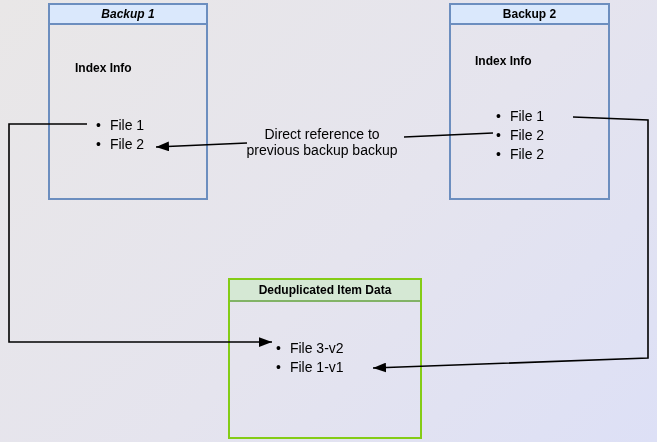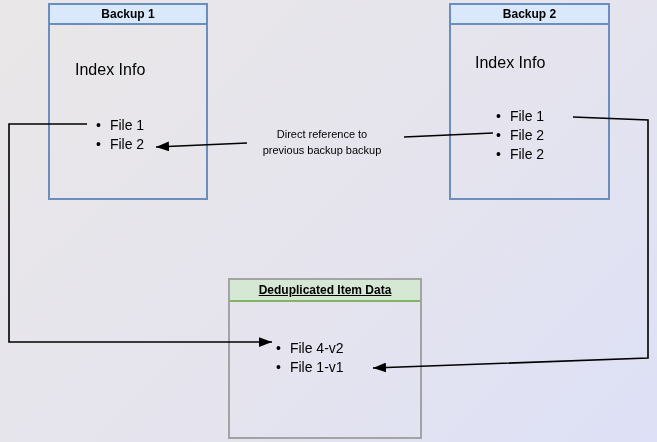--- a/index.html
+++ b/index.html
@@ -3,40 +3,40 @@
 <meta charset="utf-8">
 <style>
   html,body{margin:0;padding:0;}
   body{
     width:657px;height:442px;position:relative;overflow:hidden;
     background:linear-gradient(135deg,#e9e7e7 0%,#e5e4ee 55%,#dde0f6 100%);
     font-family:"Liberation Sans",sans-serif;color:#000;
   }
   .box{position:absolute;background:transparent;z-index:1;}
   .box.blue{border:2px solid #6c8ebf;}
-  .box.green{border:2px solid #a3a3a3;text-decoration:underline;}
+  .box.green{border:2px solid #84cc16;}
   .box-header{display:flex;align-items:center;justify-content:center;
     font-size:12px;font-weight:bold;}
   .blue .box-header{background:#dae8fc;border-bottom:2px solid #6c8ebf;height:18px;}
   .green .box-header{background:#d5e8d4;border-bottom:2px solid #82b366;height:20px;}
   .label{position:absolute;z-index:2;}
-  .heading{font-size:16px;}
+  .heading{font-size:12px;font-weight:bold;}
   .file-list{position:absolute;z-index:2;font-size:14px;}
   .file-row{height:19.4px;display:flex;align-items:center;white-space:nowrap;}
   .file-row::before{content:"\2022";margin-right:9px;}
   .annotation{
     position:absolute;left:237px;top:126px;width:170px;z-index:2;
-    font-size:11px;line-height:16px;text-align:center;
+    font-size:14px;line-height:16px;text-align:center;
   }
   svg.edges{position:absolute;left:0;top:0;z-index:5;pointer-events:none;}
 </style>
 </head>
 <body>
 
-<div class="box blue" style="left:48px;top:3px;width:156px;height:193px;">
+<div class="box blue" style="left:48px;top:3px;width:156px;height:193px;font-style:italic;">
   <div class="box-header">Backup 1</div>
 </div>
 <div class="label heading" style="left:75px;top:61px;">Index Info</div>
 <div class="file-list" style="left:96px;top:115px;">
   <div class="file-row">File 1</div>
   <div class="file-row">File 2</div>
 </div>
 
 <div class="box blue" style="left:449px;top:3px;width:157px;height:193px;">
   <div class="box-header">Backup 2</div>
@@ -45,21 +45,21 @@
 <div class="file-list" style="left:496px;top:106px;">
   <div class="file-row">File 1</div>
   <div class="file-row">File 2</div>
   <div class="file-row">File 2</div>
 </div>
 
 <div class="box green" style="left:228px;top:278px;width:190px;height:157px;">
   <div class="box-header">Deduplicated Item Data</div>
 </div>
 <div class="file-list" style="left:276px;top:338px;">
-  <div class="file-row">File 4-v2</div>
+  <div class="file-row">File 3-v2</div>
   <div class="file-row">File 1-v1</div>
 </div>
 
 <div class="annotation">
   <div>Direct reference to</div>
   <div>previous backup backup</div>
 </div>
 
 <svg class="edges" width="657" height="442" viewBox="0 0 657 442">
   <defs>

